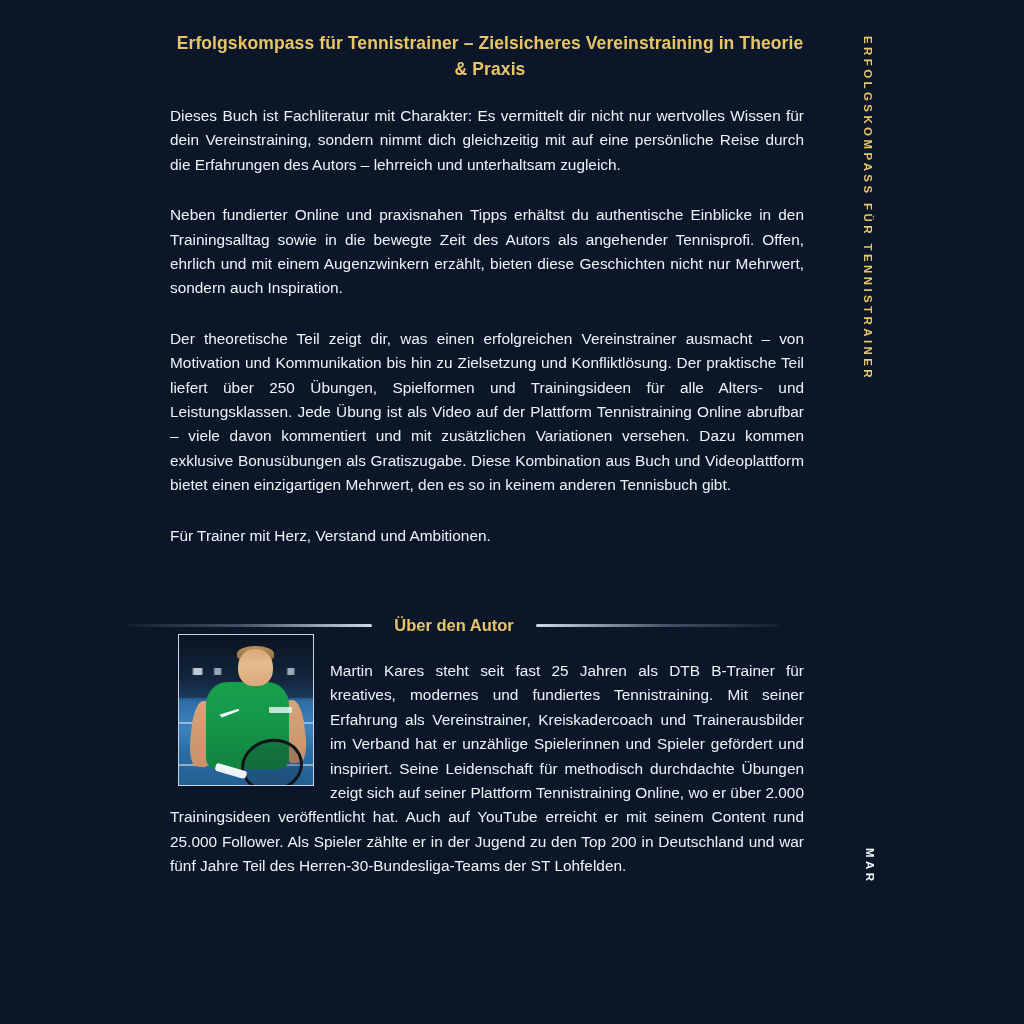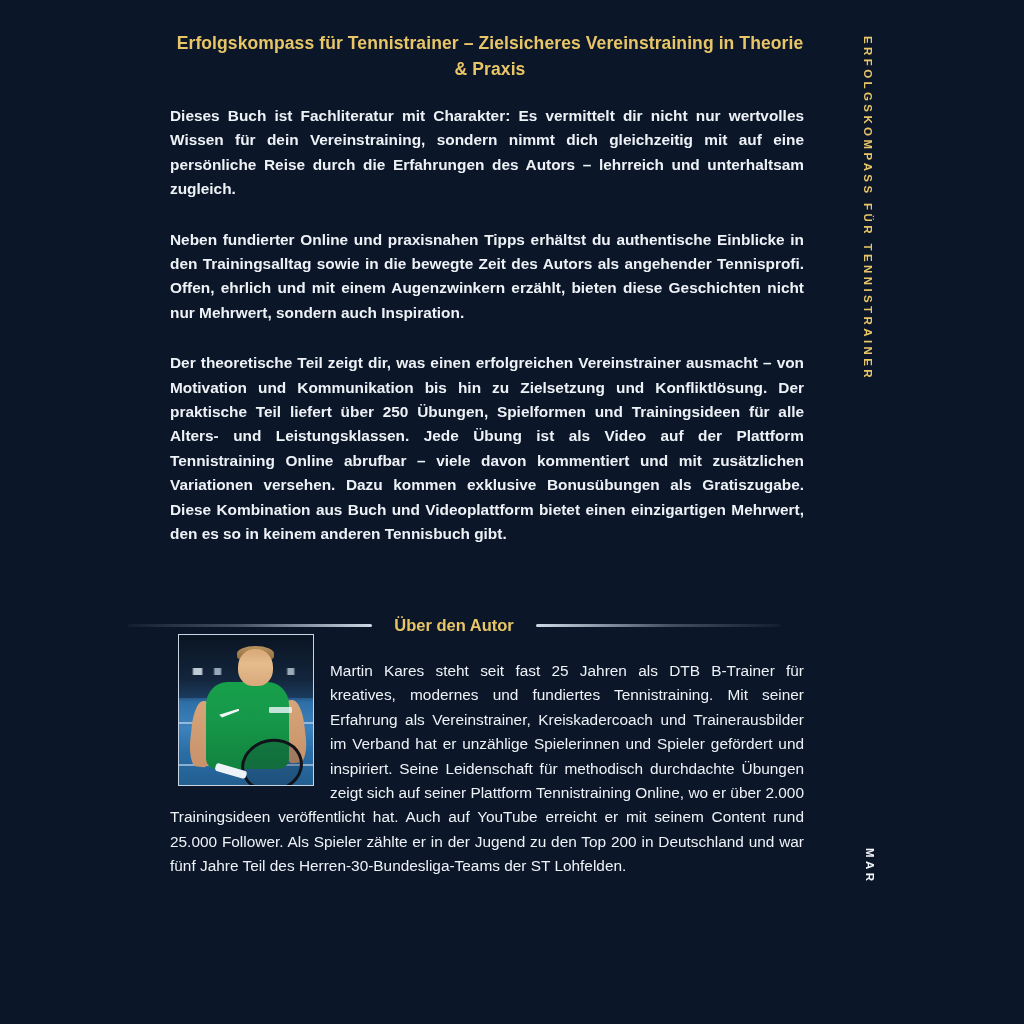--- a/index.html
+++ b/index.html
@@ -37,21 +37,20 @@
     top: 104px;
     width: 634px;
   }
   .blurb p {
     margin: 0 0 26px 0;
     color: #eef2f7;
     font-size: 15.4px;
     line-height: 24.4px;
     text-align: justify;
     text-justify: inter-word;
-    font-weight: bold;
   }
   .blurb p:last-child {
     margin-bottom: 0;
   }
   .blurb p.no-justify {
     text-align: left;
   }
 
   
   .section-head {
@@ -284,20 +283,21 @@
 <body>
 
 <div class="page">
 
   <div class="book-title">Erfolgskompass für Tennistrainer – Zielsicheres Vereinstraining in Theorie &amp; Praxis</div>
 
   <div class="blurb">
     <p>Dieses Buch ist Fachliteratur mit Charakter: Es vermittelt dir nicht nur wertvolles Wissen für dein Vereinstraining, sondern nimmt dich gleichzeitig mit auf eine persönliche Reise durch die Erfahrungen des Autors – lehrreich und unterhaltsam zugleich.</p>
     <p>Neben fundierter Online und praxisnahen Tipps erhältst du authentische Einblicke in den Trainingsalltag sowie in die bewegte Zeit des Autors als angehender Tennisprofi. Offen, ehrlich und mit einem Augenzwinkern erzählt, bieten diese Geschichten nicht nur Mehrwert, sondern auch Inspiration.</p>
     <p>Der theoretische Teil zeigt dir, was einen erfolgreichen Vereinstrainer ausmacht – von Motivation und Kommunikation bis hin zu Zielsetzung und Konfliktlösung. Der praktische Teil liefert über 250 Übungen, Spielformen und Trainingsideen für alle Alters- und Leistungsklassen. Jede Übung ist als Video auf der Plattform Tennistraining Online abrufbar – viele davon kommentiert und mit zusätzlichen Variationen versehen. Dazu kommen exklusive Bonusübungen als Gratiszugabe. Diese Kombination aus Buch und Videoplattform bietet einen einzigartigen Mehrwert, den es so in keinem anderen Tennisbuch gibt.</p>
+    <p class="no-justify">Für Trainer mit Herz, Verstand und Ambitionen.</p>
   </div>
 
   <div class="section-head">
     <div class="rule rule-left"></div>
     <div class="section-title">Über den Autor</div>
     <div class="rule rule-right"></div>
   </div>
 
   <div class="author-block">
     <div class="author-photo">

